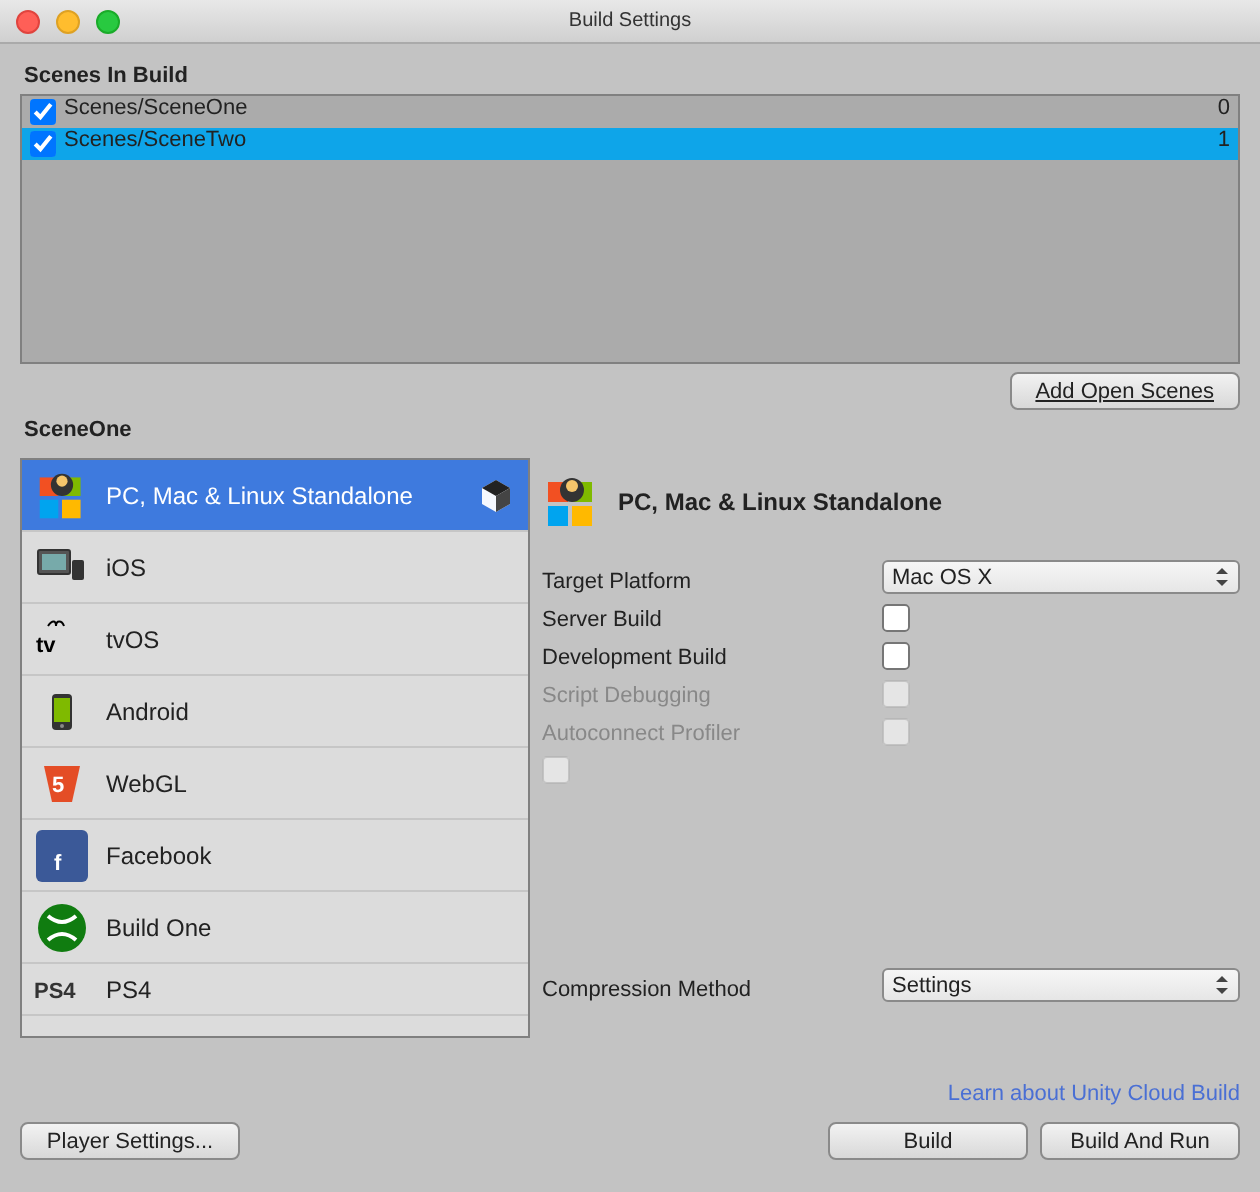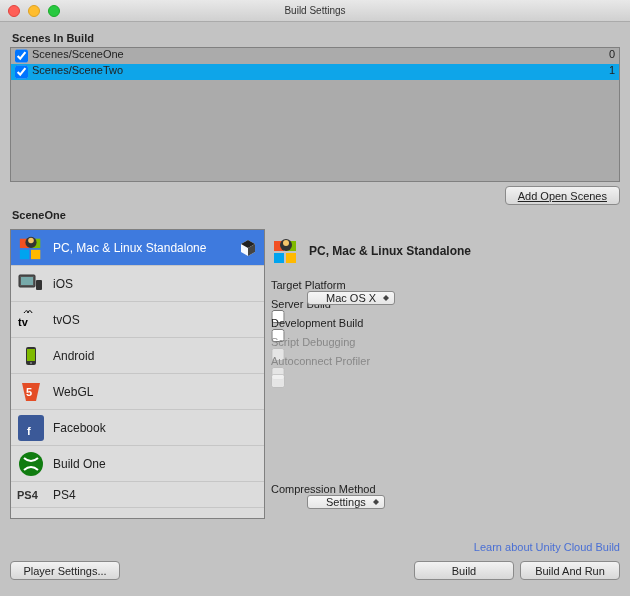--- a/index.html
+++ b/index.html
@@ -27,24 +27,24 @@
 .plat-row.sel{background:#3e7ade;color:#fff;}
 .plat-row.sel .plat-label{color:#fff;}
 .plat-icon{width:28px;height:28px;margin-right:8px;display:flex;align-items:center;justify-content:center;}
 .plat-label{font-size:12px;}
 .plat-row.short{height:26px;}
 .plat-unity-sel{margin-left:auto;width:20px;height:20px;}
 .right-panel{flex:1;padding-top:4px;}
 .rp-header{display:flex;align-items:center;height:36px;margin-bottom:10px;}
 .rp-header .plat-icon{width:30px;height:30px;}
 .rp-title{font-weight:bold;font-size:12px;}
-.form-row{display:flex;align-items:flex-start;height:18px;margin-bottom:1px;flex-direction:column;}
+.form-row{display:flex;align-items:flex-end;height:18px;margin-bottom:1px;}
 .form-label{width:170px;font-size:11px;}
 .form-label.dis{color:#888;}
-.select{flex:1;background:linear-gradient(#f6f6f6,#e6e6e6);border:1px solid #8a8a8a;border-radius:3px;height:32px;font-size:10px;padding:0 18px;position:relative;display:flex;align-items:center;cursor:pointer;margin-left:36px;}
+.select{flex:1;background:linear-gradient(#f6f6f6,#e6e6e6);border:1px solid #8a8a8a;border-radius:3px;height:17px;font-size:10px;padding:0 4px;position:relative;display:flex;align-items:center;cursor:pointer;}
 .select::after{content:"";position:absolute;right:5px;top:3px;width:0;height:0;border-left:3px solid transparent;border-right:3px solid transparent;border-bottom:3px solid #444;}
 .select::before{content:"";position:absolute;right:5px;bottom:3px;width:0;height:0;border-left:3px solid transparent;border-right:3px solid transparent;border-top:3px solid #444;}
 .chk{width:14px;height:14px;}
 .link{color:#4a6fd4;text-align:right;font-size:11px;cursor:pointer;margin-top:40px;}
 .footer{display:flex;margin-top:8px;gap:6px;}
 .footer .spacer{flex:1;}
 svg{display:block;}
 </style>
 </head>
 <body>

